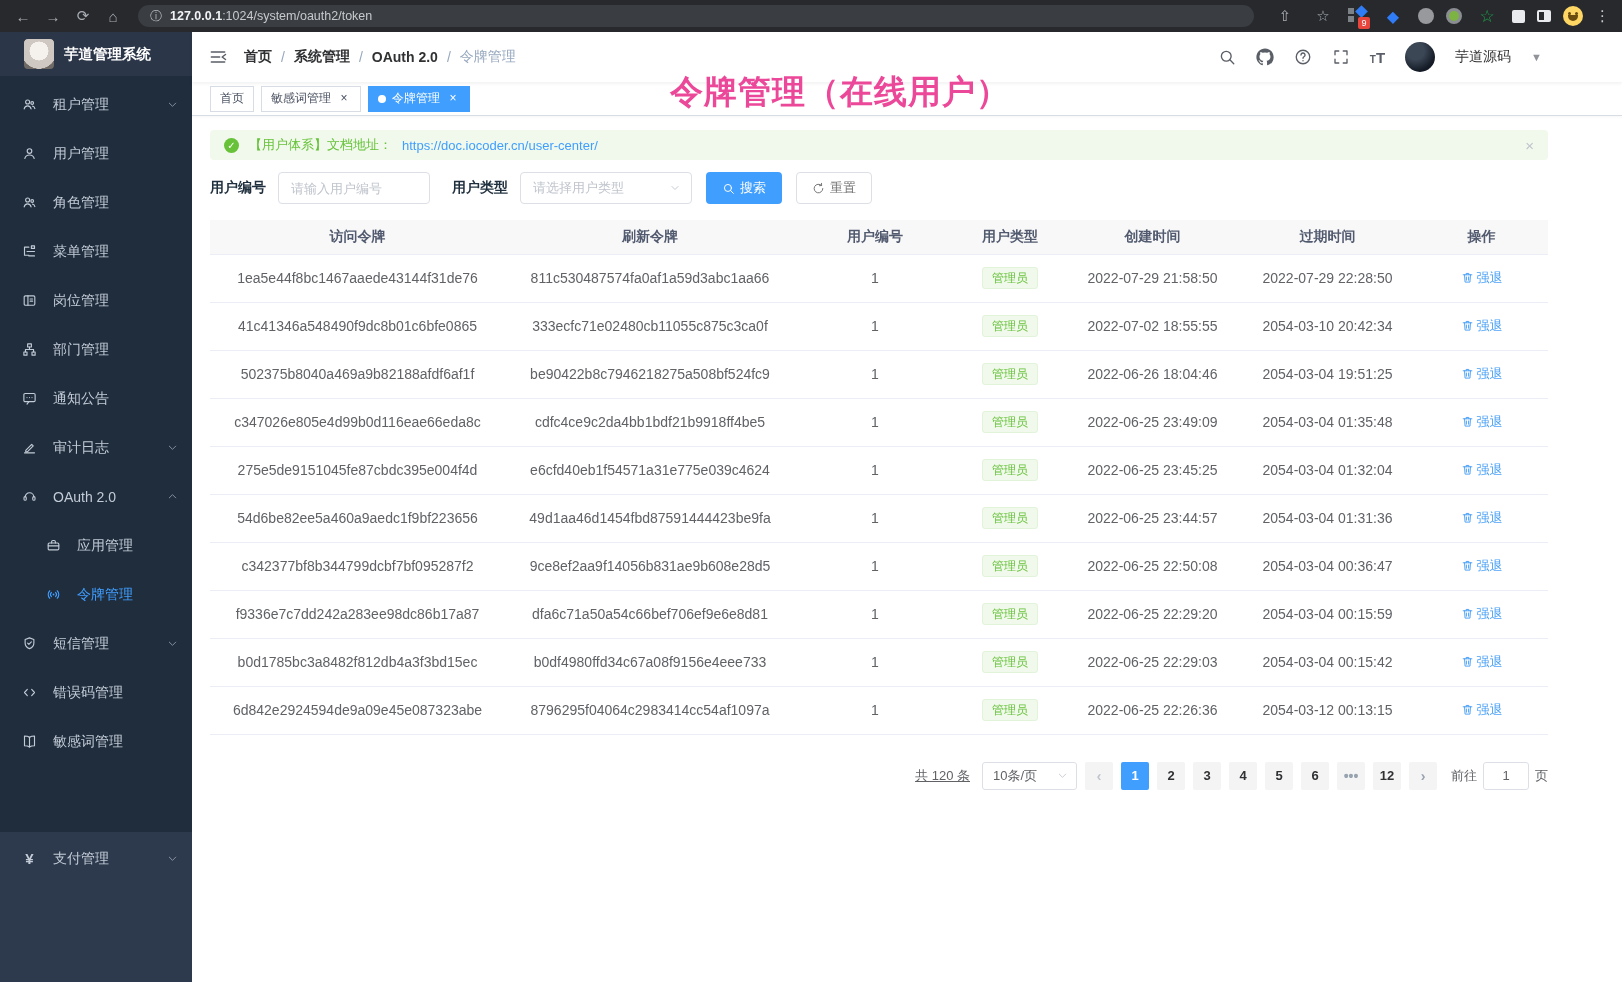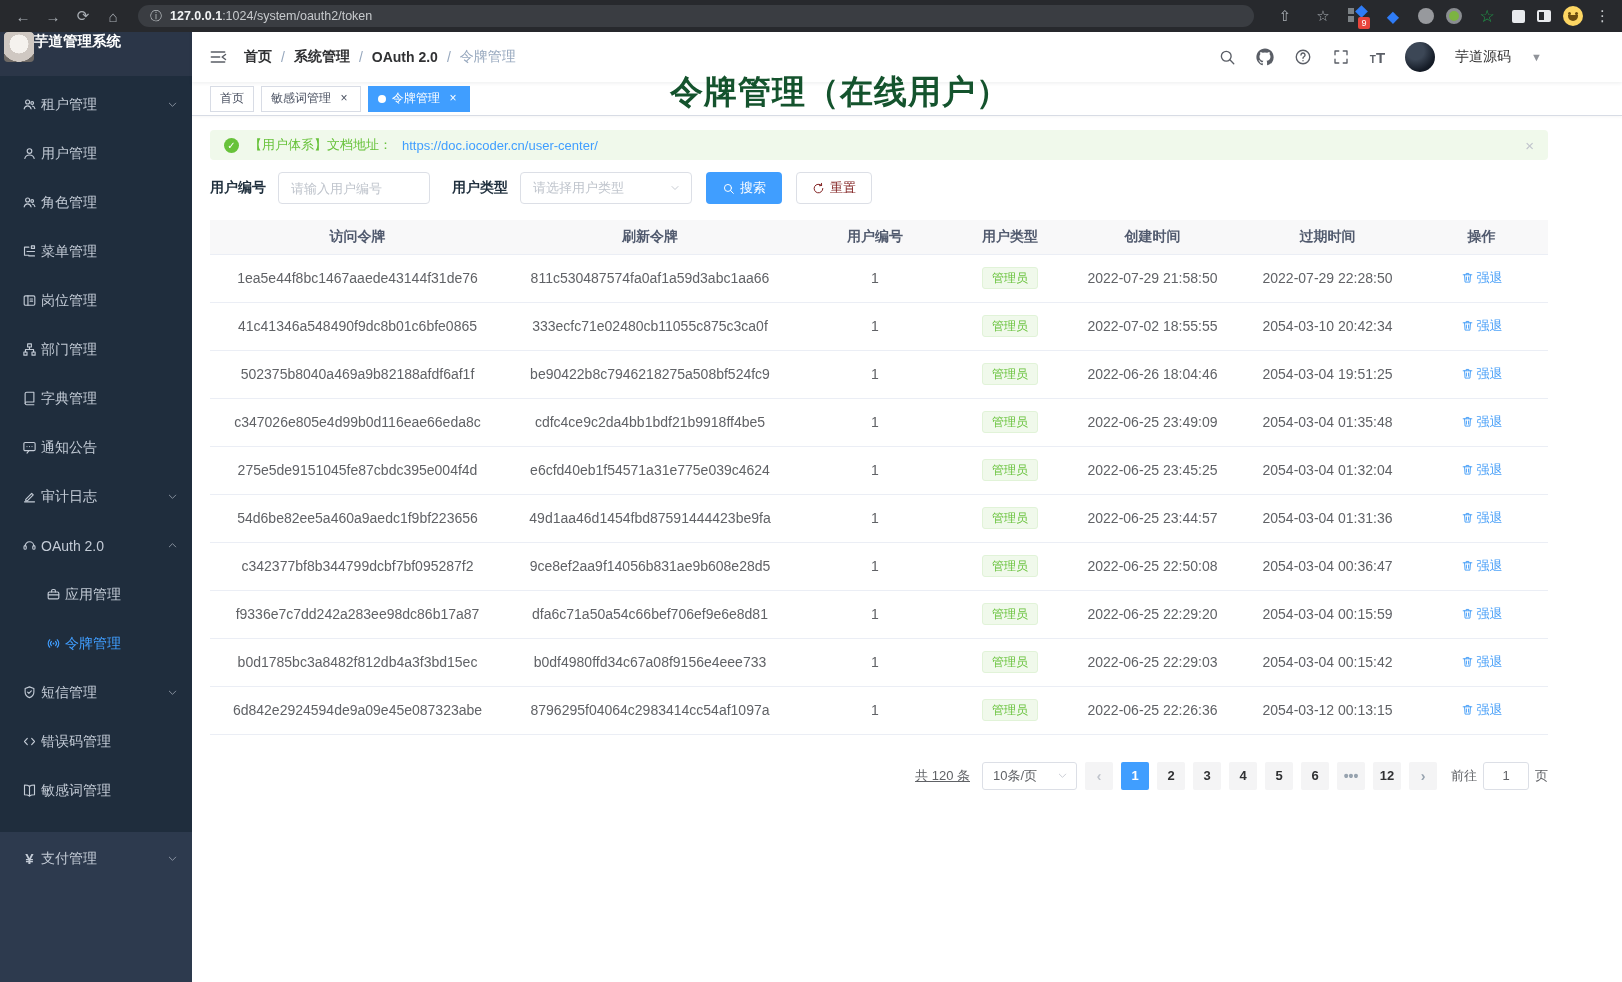--- a/index.html
+++ b/index.html
@@ -32,28 +32,28 @@
   .emoji { width:20px; height:20px; border-radius:50%; background:#fdd663; position:relative; }
   .emoji::before { content:""; position:absolute; left:5px; top:6px; width:3px; height:3px; border-radius:50%;
     background:#6b4c10; box-shadow:7px 0 0 #6b4c10; }
   .emoji::after { content:""; position:absolute; left:5px; top:9px; width:10px; height:6px;
     border-radius:0 0 10px 10px; background:#6b4c10; }
   .kebab { color:#c7cacd; font-size:15px; letter-spacing:0; }
 
   
   .app { display:flex; height:950px; }
   .sidebar { width:192px; background:#1f2d3d; display:flex; flex-direction:column; flex:0 0 192px; }
-  .logo-bar { height:44px; background:#2b3648; display:flex; align-items:flex-start; padding:0 4px; }
+  .logo-bar { height:44px; background:#2b3648; display:flex; align-items:center; gap:10px; padding:0 24px; }
   .logo-img { width:30px; height:30px; border-radius:4px;
     background:radial-gradient(circle at 50% 40%, #f5f2ee 0 40%, #cfc8c2 41% 75%, #6f6a66 76%); }
   .logo-title { color:#fff; font-size:14.5px; font-weight:bold; white-space:nowrap; }
   .menu { flex:1; padding-top:4px; }
   .menu.bottom { flex:0 0 150px; background:#2d3a4e; padding-top:2px; }
   .menu-item { height:49px; display:flex; align-items:center; padding:0 14px 0 22px; color:#c3cbd6;
-    font-size:14px; cursor:pointer; gap:4px; }
+    font-size:14px; cursor:pointer; gap:16px; }
   .menu-item .lbl { flex:1; white-space:nowrap; }
   .menu-item.sub { padding-left:46px; }
   .menu-item.active { color:#409eff; }
   .menu-item .arrow { margin-left:auto; opacity:.75; }
   .icn { display:inline-flex; align-items:center; justify-content:center; }
   .icn svg { width:15px; height:15px; stroke:currentColor; fill:none; stroke-width:1.8;
     stroke-linecap:round; stroke-linejoin:round; }
   .icn.txt { font-size:15px; font-weight:bold; width:15px; }
   .menu-item .arrow svg { width:11px; height:11px; }
 
@@ -106,21 +106,21 @@
     font-size:13px; color:#606266; outline:none; font-family:inherit; }
   .f-input::placeholder { color:#bfc4cc; }
   .f-select { width:172px; height:32px; border:1px solid #dcdfe6; border-radius:4px; padding:0 10px 0 12px;
     font-size:13px; color:#bfc4cc; display:flex; align-items:center; cursor:pointer; margin-right:4px; }
   .f-select .ph { flex:1; }
   .f-select .icn svg { width:12px; height:12px; stroke:#c0c4cc; }
   .btn { height:32px; border-radius:4px; font-size:13px; display:inline-flex; align-items:center;
     gap:5px; padding:0 15px; cursor:pointer; border:1px solid transparent; }
   .btn .icn svg { width:13px; height:13px; }
   .btn-primary { background:#409eff; color:#fff; }
-  .btn-plain { background:#fff; border-color:#dcdfe6; color:#7f1d1d; margin-left:4px; }
+  .btn-plain { background:#fff; border-color:#dcdfe6; color:#737373; margin-left:4px; }
 
   
   table { width:100%; border-collapse:collapse; table-layout:fixed; }
   th { height:34px; background:#f8f8f9; color:#515a6e; font-size:14px; font-weight:bold;
     text-align:center; border-bottom:1px solid #ebeef5; }
   td { height:48px; font-size:14px; color:#606266; text-align:center;
     border-bottom:1px solid #ebeef5; white-space:nowrap; overflow:hidden; }
   .c-access{width:295px;} .c-refresh{width:290px;} .c-uid{width:160px;} .c-utype{width:110px;}
   .c-created{width:175px;} .c-expires{width:175px;} .c-op{width:auto;}
   .badge { display:inline-block; background:#f0f9eb; border:1px solid #e1f3d8; color:#67c23a;
@@ -246,29 +246,20 @@
               <rect x="3" y="16" width="5" height="5"></rect>
               <rect x="16" y="16" width="5" height="5"></rect>
               <path d="M12 8v4M5.5 16v-4h13v4"></path>
             </svg>
           </span>
           <span class="lbl">部门管理</span>
         </div>
         <div class="menu-item">
           <span class="icn">
             <svg viewBox="0 0 24 24">
-              <path d="M5 4.5A2.5 2.5 0 0 1 7.5 2H19v15.5H7.5A2.5 2.5 0 0 0 5 20z"></path>
-              <path d="M5 20a2.5 2.5 0 0 0 2.5 2H19"></path>
-            </svg>
-          </span>
-          <span class="lbl">字典管理</span>
-        </div>
-        <div class="menu-item">
-          <span class="icn">
-            <svg viewBox="0 0 24 24">
               <rect x="3" y="4" width="18" height="13" rx="2"></rect>
               <path d="M8 21l3-4"></path>
               <path d="M8 10.5h.01M12 10.5h.01M16 10.5h.01"></path>
             </svg>
           </span>
           <span class="lbl">通知公告</span>
         </div>
         <div class="menu-item">
           <span class="icn">
             <svg viewBox="0 0 24 24">
@@ -416,21 +407,21 @@
           <span>敏感词管理</span>
           <span class="close">×</span>
         </div>
         <div class="tag active">
           <span class="dot"></span>
           <span>令牌管理</span>
           <span class="close">×</span>
         </div>
       </div>
 
-    <div class="annotation" style="color: #14532d;">令牌管理（在线用户）</div>
+    <div class="annotation" style="color: #ec4899;">令牌管理（在线用户）</div>
 
     <div class="content">
       <div class="alert">
         <span class="check">✓</span>
         <span class="atext">【用户体系】文档地址：</span>
         <a>https://doc.iocoder.cn/user-center/</a>
         <span class="aclose">×</span>
       </div>
 
       <div class="filters">

